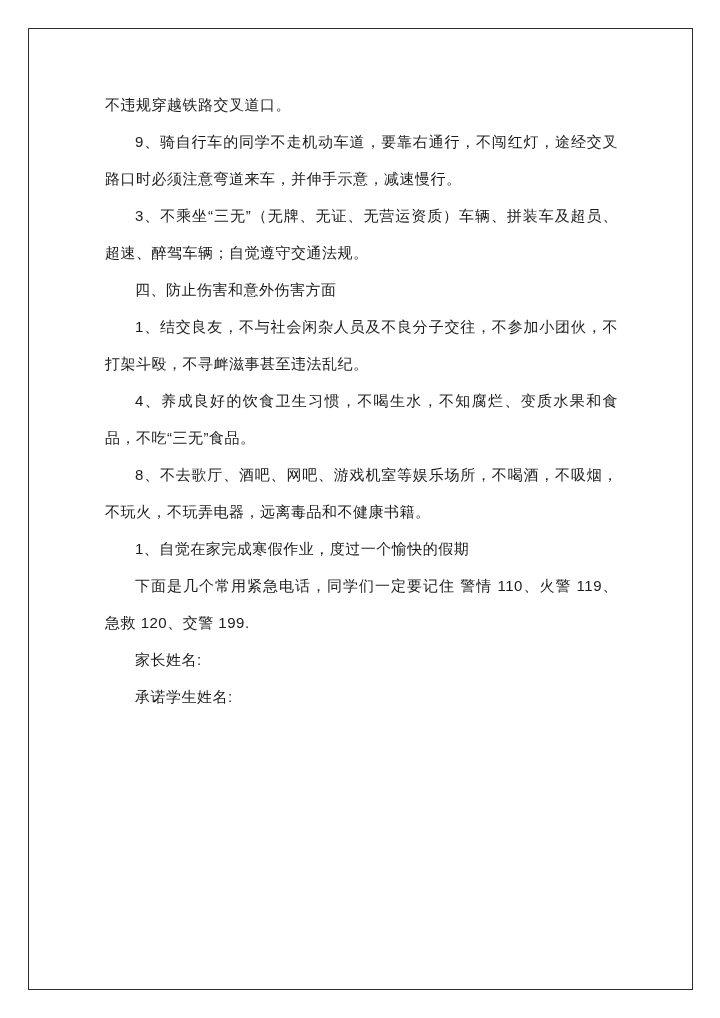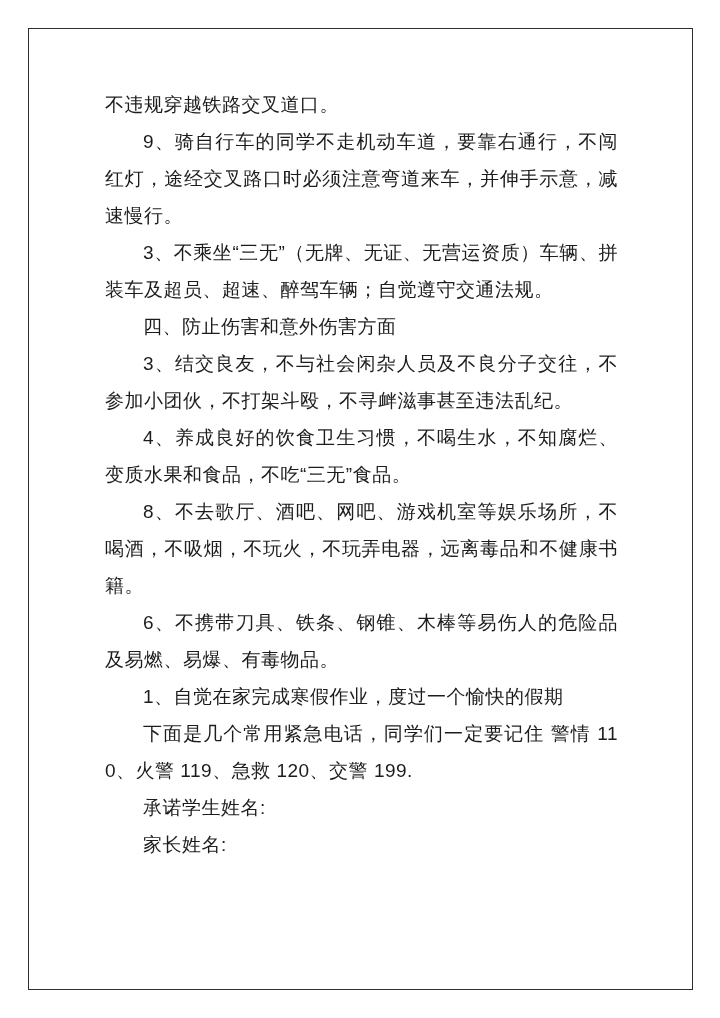--- a/index.html
+++ b/index.html
@@ -23,21 +23,21 @@
     bottom: 28px;
     border: 1px solid #2e2e2e;
     pointer-events: none;
   }
   .doc-content {
     position: absolute;
     left: 105px;
     top: 86px;
     width: 513px;
     color: #1c1c1c;
-    font-size: 19px;
+    font-size: 15px;
     line-height: 37px;
     text-align: justify;
     letter-spacing: 0.5px;
   }
   .doc-content p {
     margin: 0;
     padding: 0;
     word-break: break-all;
   }
   .doc-content p.indent {
@@ -47,22 +47,21 @@
 </head>
 <body>
 
 <div class="page">
   <div class="page-border"></div>
   <div class="doc-content">
     <p>不违规穿越铁路交叉道口。</p>
     <p class="indent">9、骑自行车的同学不走机动车道，要靠右通行，不闯红灯，途经交叉路口时必须注意弯道来车，并伸手示意，减速慢行。</p>
     <p class="indent">3、不乘坐“三无”（无牌、无证、无营运资质）车辆、拼装车及超员、超速、醉驾车辆；自觉遵守交通法规。</p>
     <p class="indent">四、防止伤害和意外伤害方面</p>
-    <p class="indent">3、结交良友，不与社会闲杂人员及不良分子交往，不参加小团伙，不打架斗殴，不寻衅滋事甚至违法乱纪。</p>
+    <p class="indent">1、结交良友，不与社会闲杂人员及不良分子交往，不参加小团伙，不打架斗殴，不寻衅滋事甚至违法乱纪。</p>
     <p class="indent">4、养成良好的饮食卫生习惯，不喝生水，不知腐烂、变质水果和食品，不吃“三无”食品。</p>
     <p class="indent">8、不去歌厅、酒吧、网吧、游戏机室等娱乐场所，不喝酒，不吸烟，不玩火，不玩弄电器，远离毒品和不健康书籍。</p>
-    <p class="indent">6、不携带刀具、铁条、钢锥、木棒等易伤人的危险品及易燃、易爆、有毒物品。</p>
     <p class="indent">1、自觉在家完成寒假作业，度过一个愉快的假期</p>
     <p class="indent">下面是几个常用紧急电话，同学们一定要记住 警情 110、火警 119、急救 120、交警 199.</p>
+    <p class="indent">家长姓名:</p>
     <p class="indent">承诺学生姓名:</p>
-    <p class="indent">家长姓名:</p>
   </div>
 </div>
 
 </body></html>

